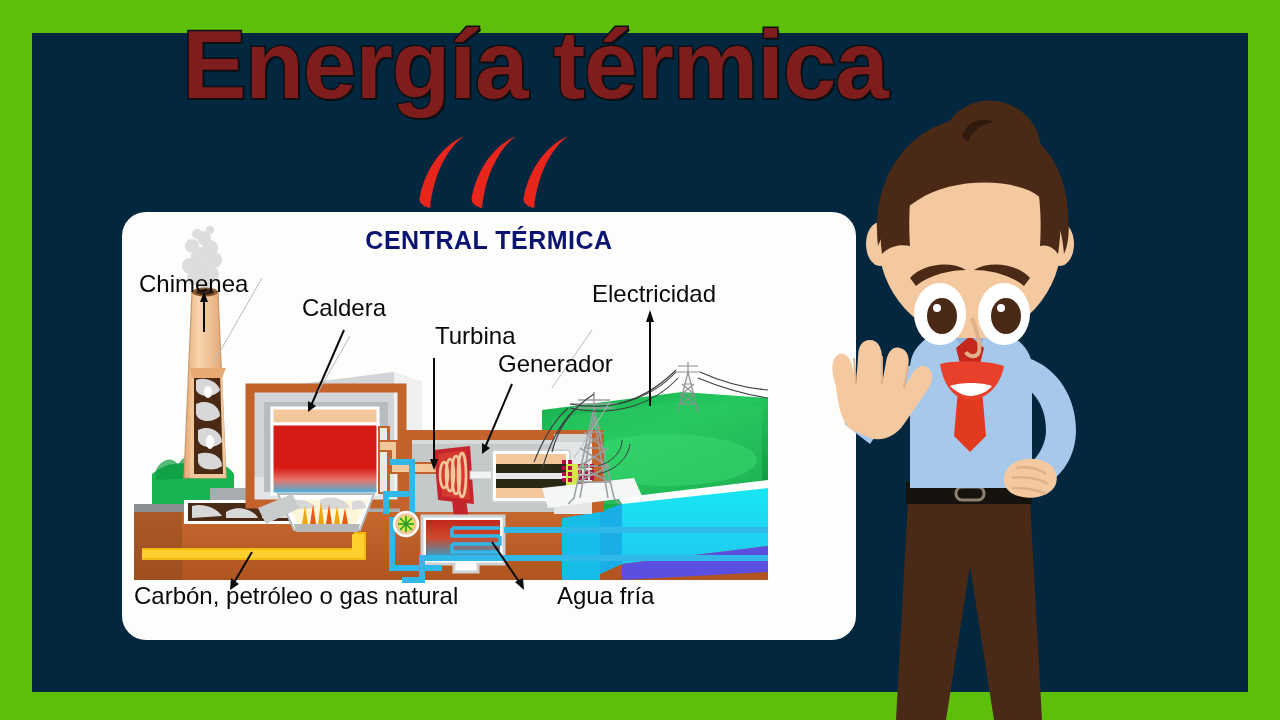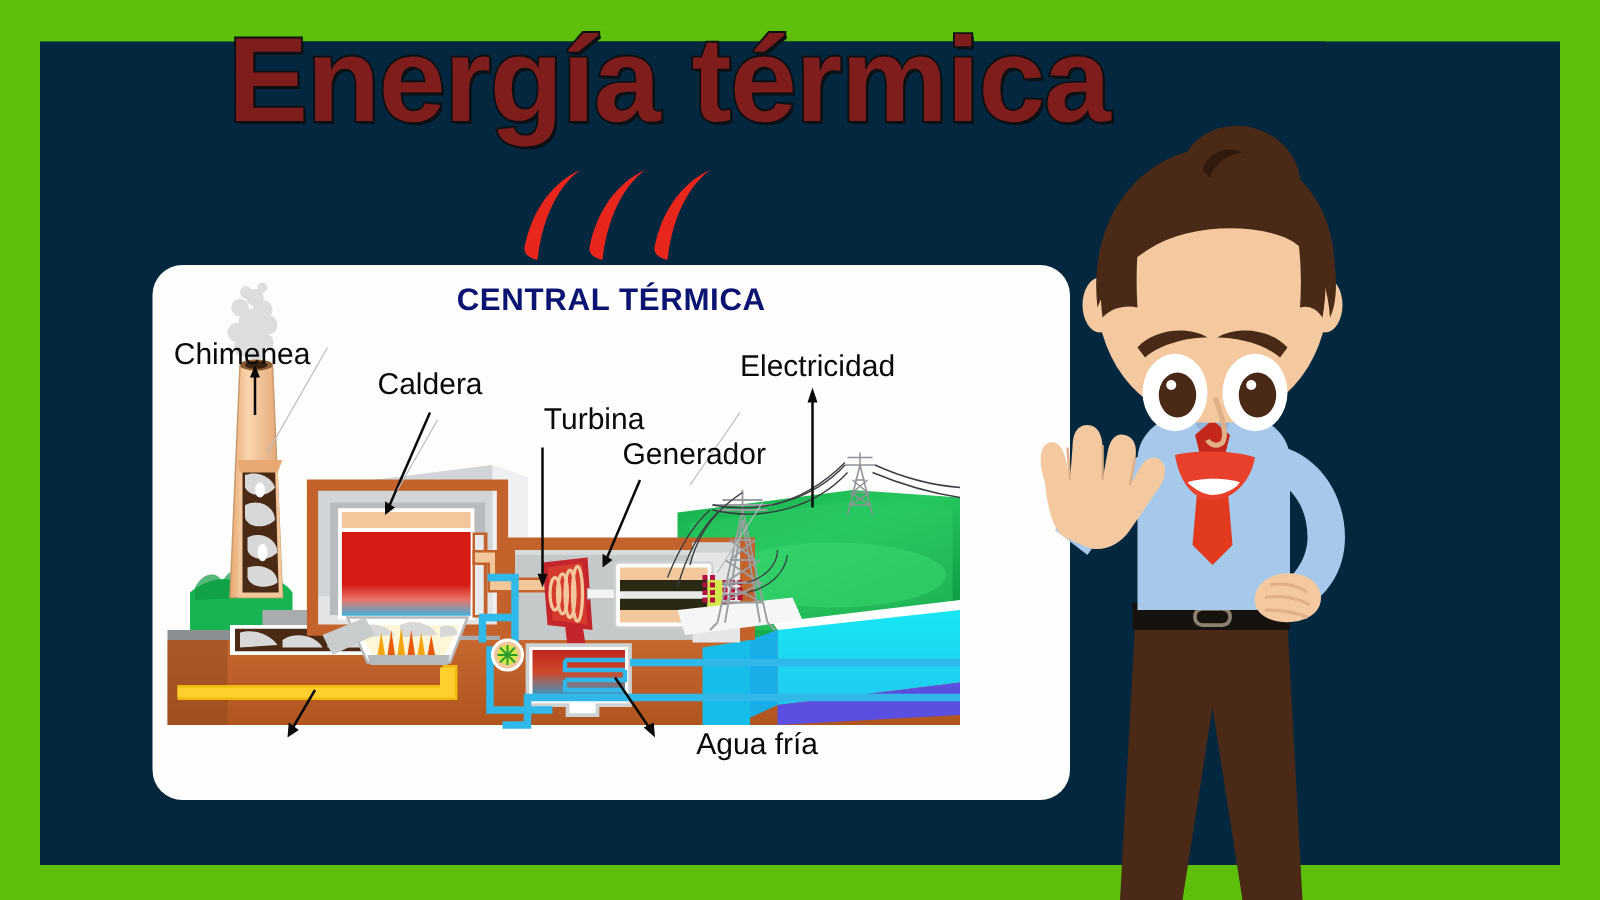--- a/index.html
+++ b/index.html
@@ -387,20 +387,21 @@
         <path d="M470 118 L430 176"></path>
         <path d="M488 190 L452 246"></path>
       </g>
     </svg>
 
     <div class="dlabel" id="lab-chimenea">Chimenea</div>
     <div class="dlabel" id="lab-caldera">Caldera</div>
     <div class="dlabel" id="lab-turbina">Turbina</div>
     <div class="dlabel" id="lab-generador">Generador</div>
     <div class="dlabel" id="lab-electricidad">Electricidad</div>
+    <div class="dlabel" id="lab-carbon">Carbón, petróleo o gas natural</div>
     <div class="dlabel" id="lab-agua">Agua fría</div>
   </div>
 
   <svg id="character" viewBox="0 0 420 624">
 
     <path d="M150 404 L272 404 L284 624 L236 624 L212 470 L188 624 L138 624 Z" fill="#4a2a16"></path>
 
     <rect x="148" y="386" width="126" height="22" fill="#16130f"></rect>
     <rect x="198" y="391" width="28" height="13" rx="6" fill="#16130f" stroke="#8c8070" stroke-width="3"></rect>
 

